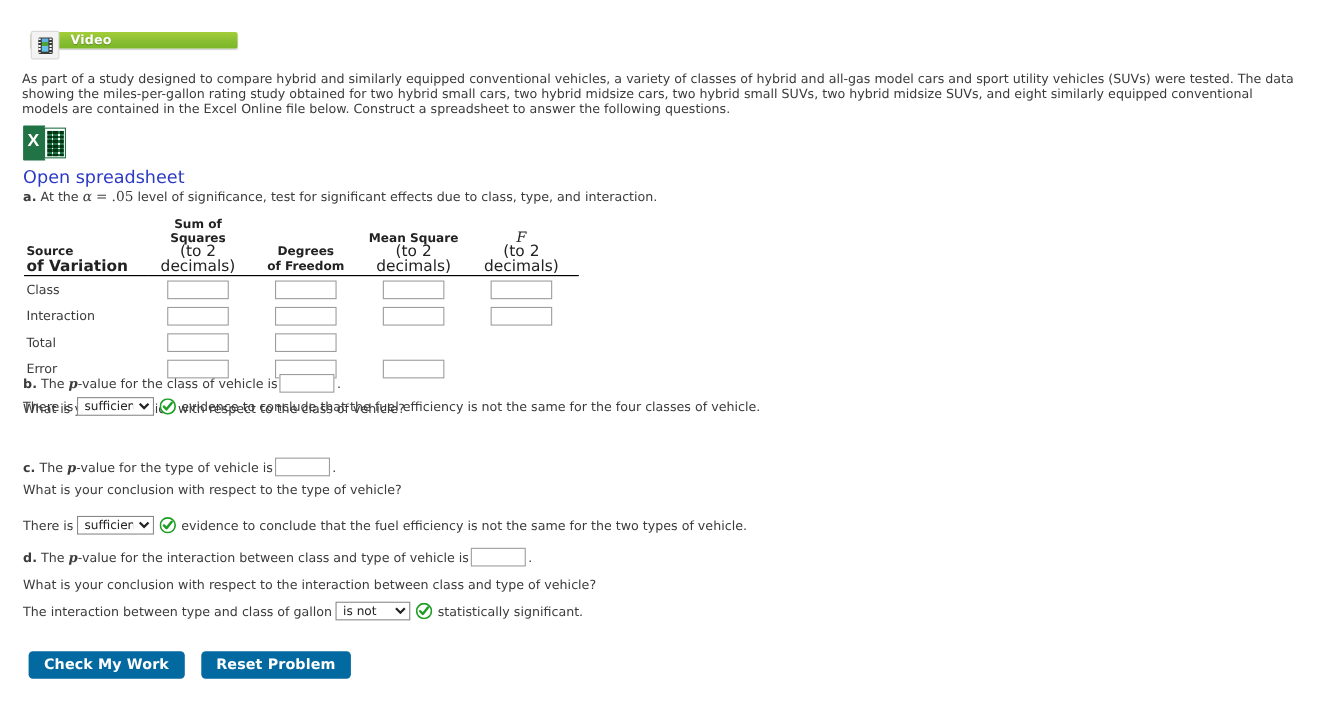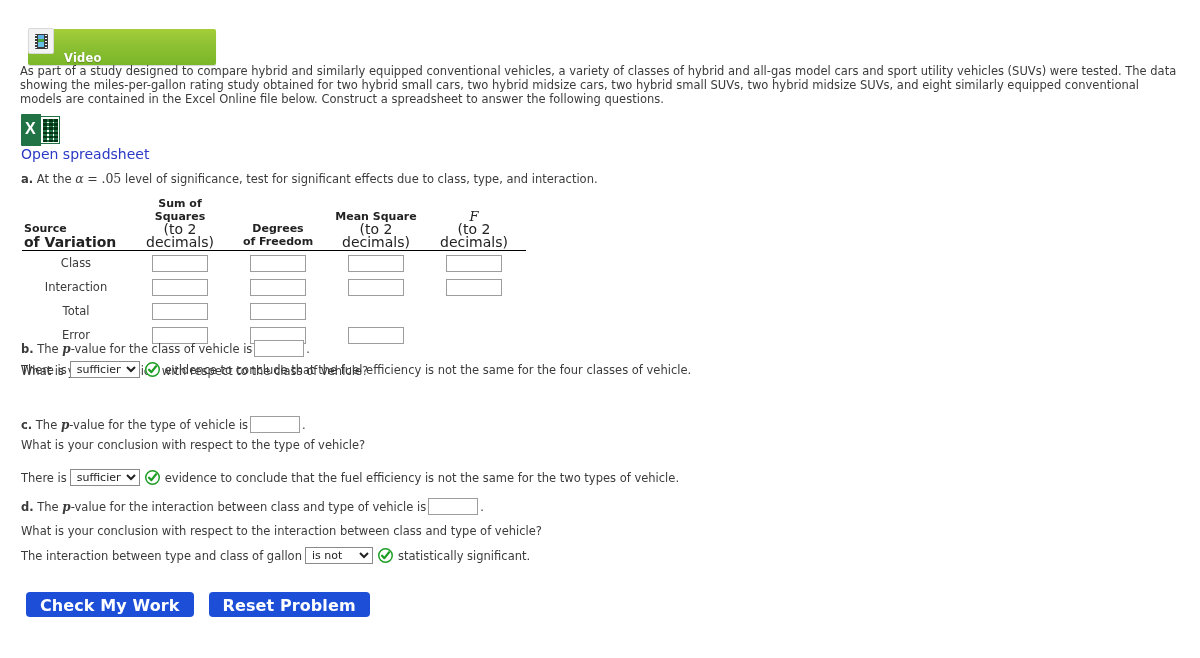--- a/index.html
+++ b/index.html
@@ -21,23 +21,23 @@
     height: 658px;
     padding: 0;
   }
 
   
   .video-banner {
     position: absolute;
     left: 28px;
     top: 29px;
     width: 188px;
-    height: 36px;
+    height: 15px;
     display: flex;
-    align-items: flex-end;
+    align-items: flex-start;
     background: linear-gradient(to bottom, #a5ce39 0%, #8cc033 48%, #7ab728 100%);
     border-radius: 2px;
     box-shadow: 0 1px 1px rgba(0,0,0,0.18);
   }
   .video-icon-box {
     position: absolute;
     left: -0px;
     top: -1px;
     width: 26px;
     height: 26px;
@@ -141,22 +141,23 @@
     left: 1.5px;
     top: 1.5px;
     right: 1.5px;
     bottom: 1.5px;
     background:
       repeating-linear-gradient(to bottom, #217346 0 2.6px, #ffffff 2.6px 4.2px),
       repeating-linear-gradient(to right, #217346 0 4.2px, #ffffff 4.2px 5.6px);
     background-blend-mode: multiply;
   }
   .open-spreadsheet {
+    margin-top: 5px;
     color: #2b39c4;
-    font-size: 14px;
+    font-size: 16px;
     text-decoration: none;
     cursor: pointer;
     display: inline-block;
   }
 
   
   .q-a {
     position: absolute;
     left: 21px;
     top: 171px;
@@ -209,21 +210,21 @@
     font-size: 13px;
     display: block;
     line-height: 13px;
   }
   .anova td {
     padding: 2px 6px 2px 0;
     height: 20px;
     text-align: center;
   }
   .anova td.rowlabel {
-    text-align: center;
+    text-align: left;
     padding-left: 2px;
     font-size: 11.5px;
     color: #3b3b3b;
     white-space: nowrap;
   }
   .cell-col { width: 92px; }
   input.tbox {
     width: 50px;
     height: 15px;
     border: 1px solid #9d9d9d;
@@ -288,26 +289,26 @@
 
   
   .btnrow {
     position: absolute;
     left: 26px;
     top: 592px;
     display: flex;
     gap: 15px;
   }
   .btn {
-    background: #1d4ed8;
+    background: #0369a1;
     color: #ffffff;
     border: none;
     border-radius: 4px;
     font-family: "DejaVu Sans", "Liberation Sans", sans-serif;
-    font-size: 16px;
+    font-size: 13px;
     font-weight: bold;
     padding: 4px 14px;
     height: 25px;
     min-width: 102px;
     cursor: pointer;
     letter-spacing: 0.1px;
   }
 </style>
 </head>
 <body>

